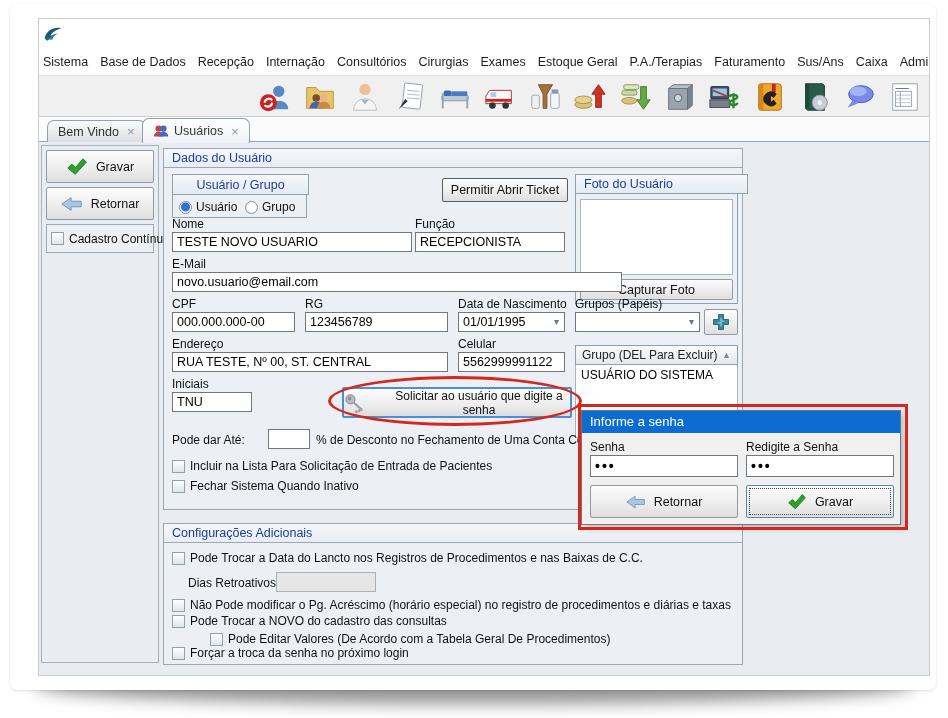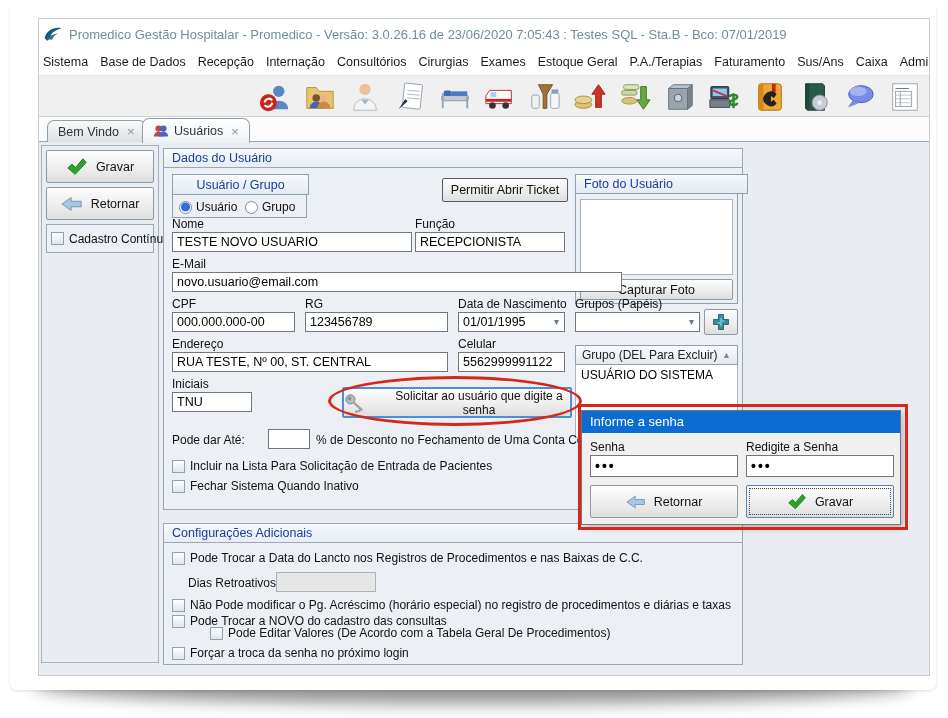--- a/index.html
+++ b/index.html
@@ -73,21 +73,20 @@
   <div class="frame">
   <div class="app">
 
     <div class="titlebar">
       <span style="display:inline-flex">
         <svg width="20" height="20" viewBox="0 0 24 24">
               <path d="M2 17C4 8 13 3 22 5c-7 2-11 5-13 9l9-3L5 20z" fill="#1a5a78"></path>
               <path d="M4 18l10-6-3 7z" fill="#2a7a98"></path>
             </svg>
       </span>
-      <span class="ttl">Promedico Gestão Hospitalar - Promedico - Versão: 3.0.26.16 de 23/06/2020  7:05:43 : Testes SQL - Sta.B - Bco: 07/01/2019</span>
     </div>
 
     <div class="menubar">
       <span>Sistema</span>
       <span>Base de Dados</span>
       <span>Recepção</span>
       <span>Internação</span>
       <span>Consultórios</span>
       <span>Cirurgias</span>
       <span>Exames</span>
@@ -379,21 +378,21 @@
       <input class="field" style="left: 112px; top: 48px; width: 100px;" disabled="" value="">
 
       <div class="cbrow" style="left:8px; top:74px;">
         <span class="cb"></span>
         <span class="cbl">Não Pode modificar o Pg. Acréscimo (horário especial) no registro de procedimentos e diárias e taxas</span>
       </div>
       <div class="cbrow" style="left:8px; top:90px;">
         <span class="cb"></span>
         <span class="cbl">Pode Trocar a NOVO do cadastro das consultas</span>
       </div>
-      <div class="cbrow" style="left:8px; top:102px;padding-left:38px;">
+      <div class="cbrow" style="left:8px; top:108px;padding-left:38px;">
         <span class="cb"></span>
         <span class="cbl">Pode Editar Valores (De Acordo com a Tabela Geral De Procedimentos)</span>
       </div>
       <div class="cbrow" style="left:8px; top:122px;">
         <span class="cb"></span>
         <span class="cbl">Forçar a troca da senha no próximo login</span>
       </div>
     </div>
 
     <div class="dialog">

